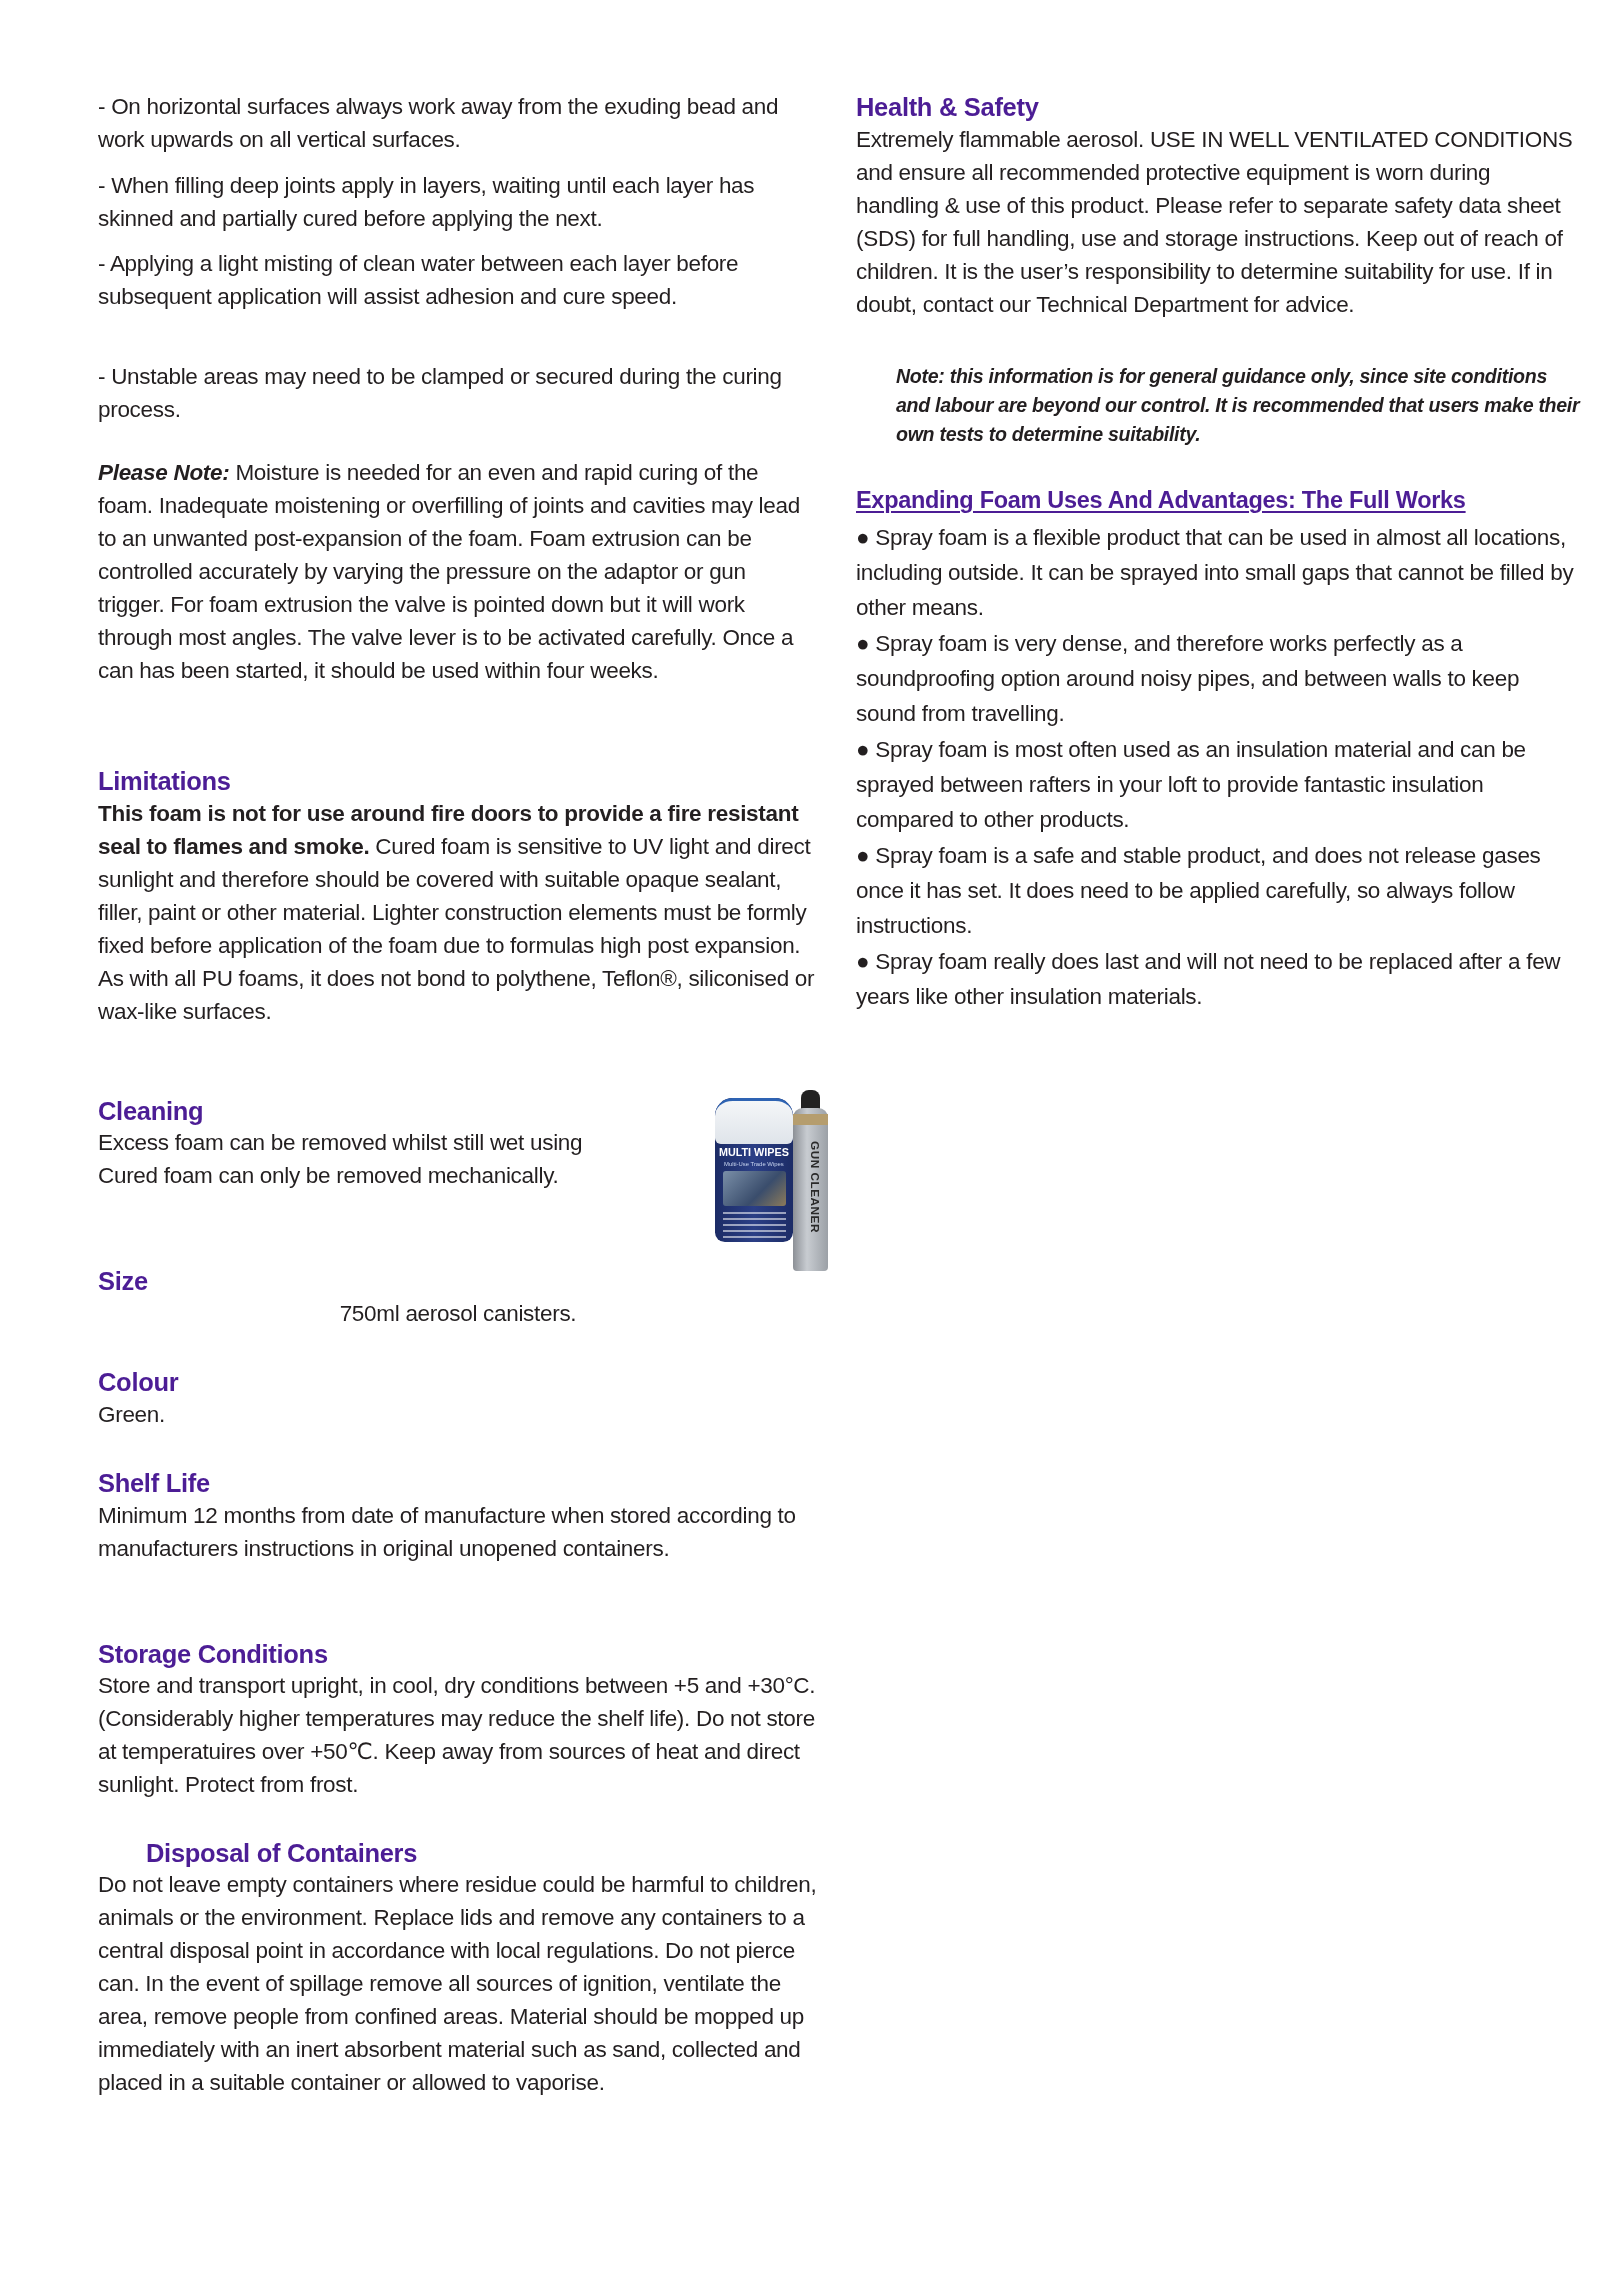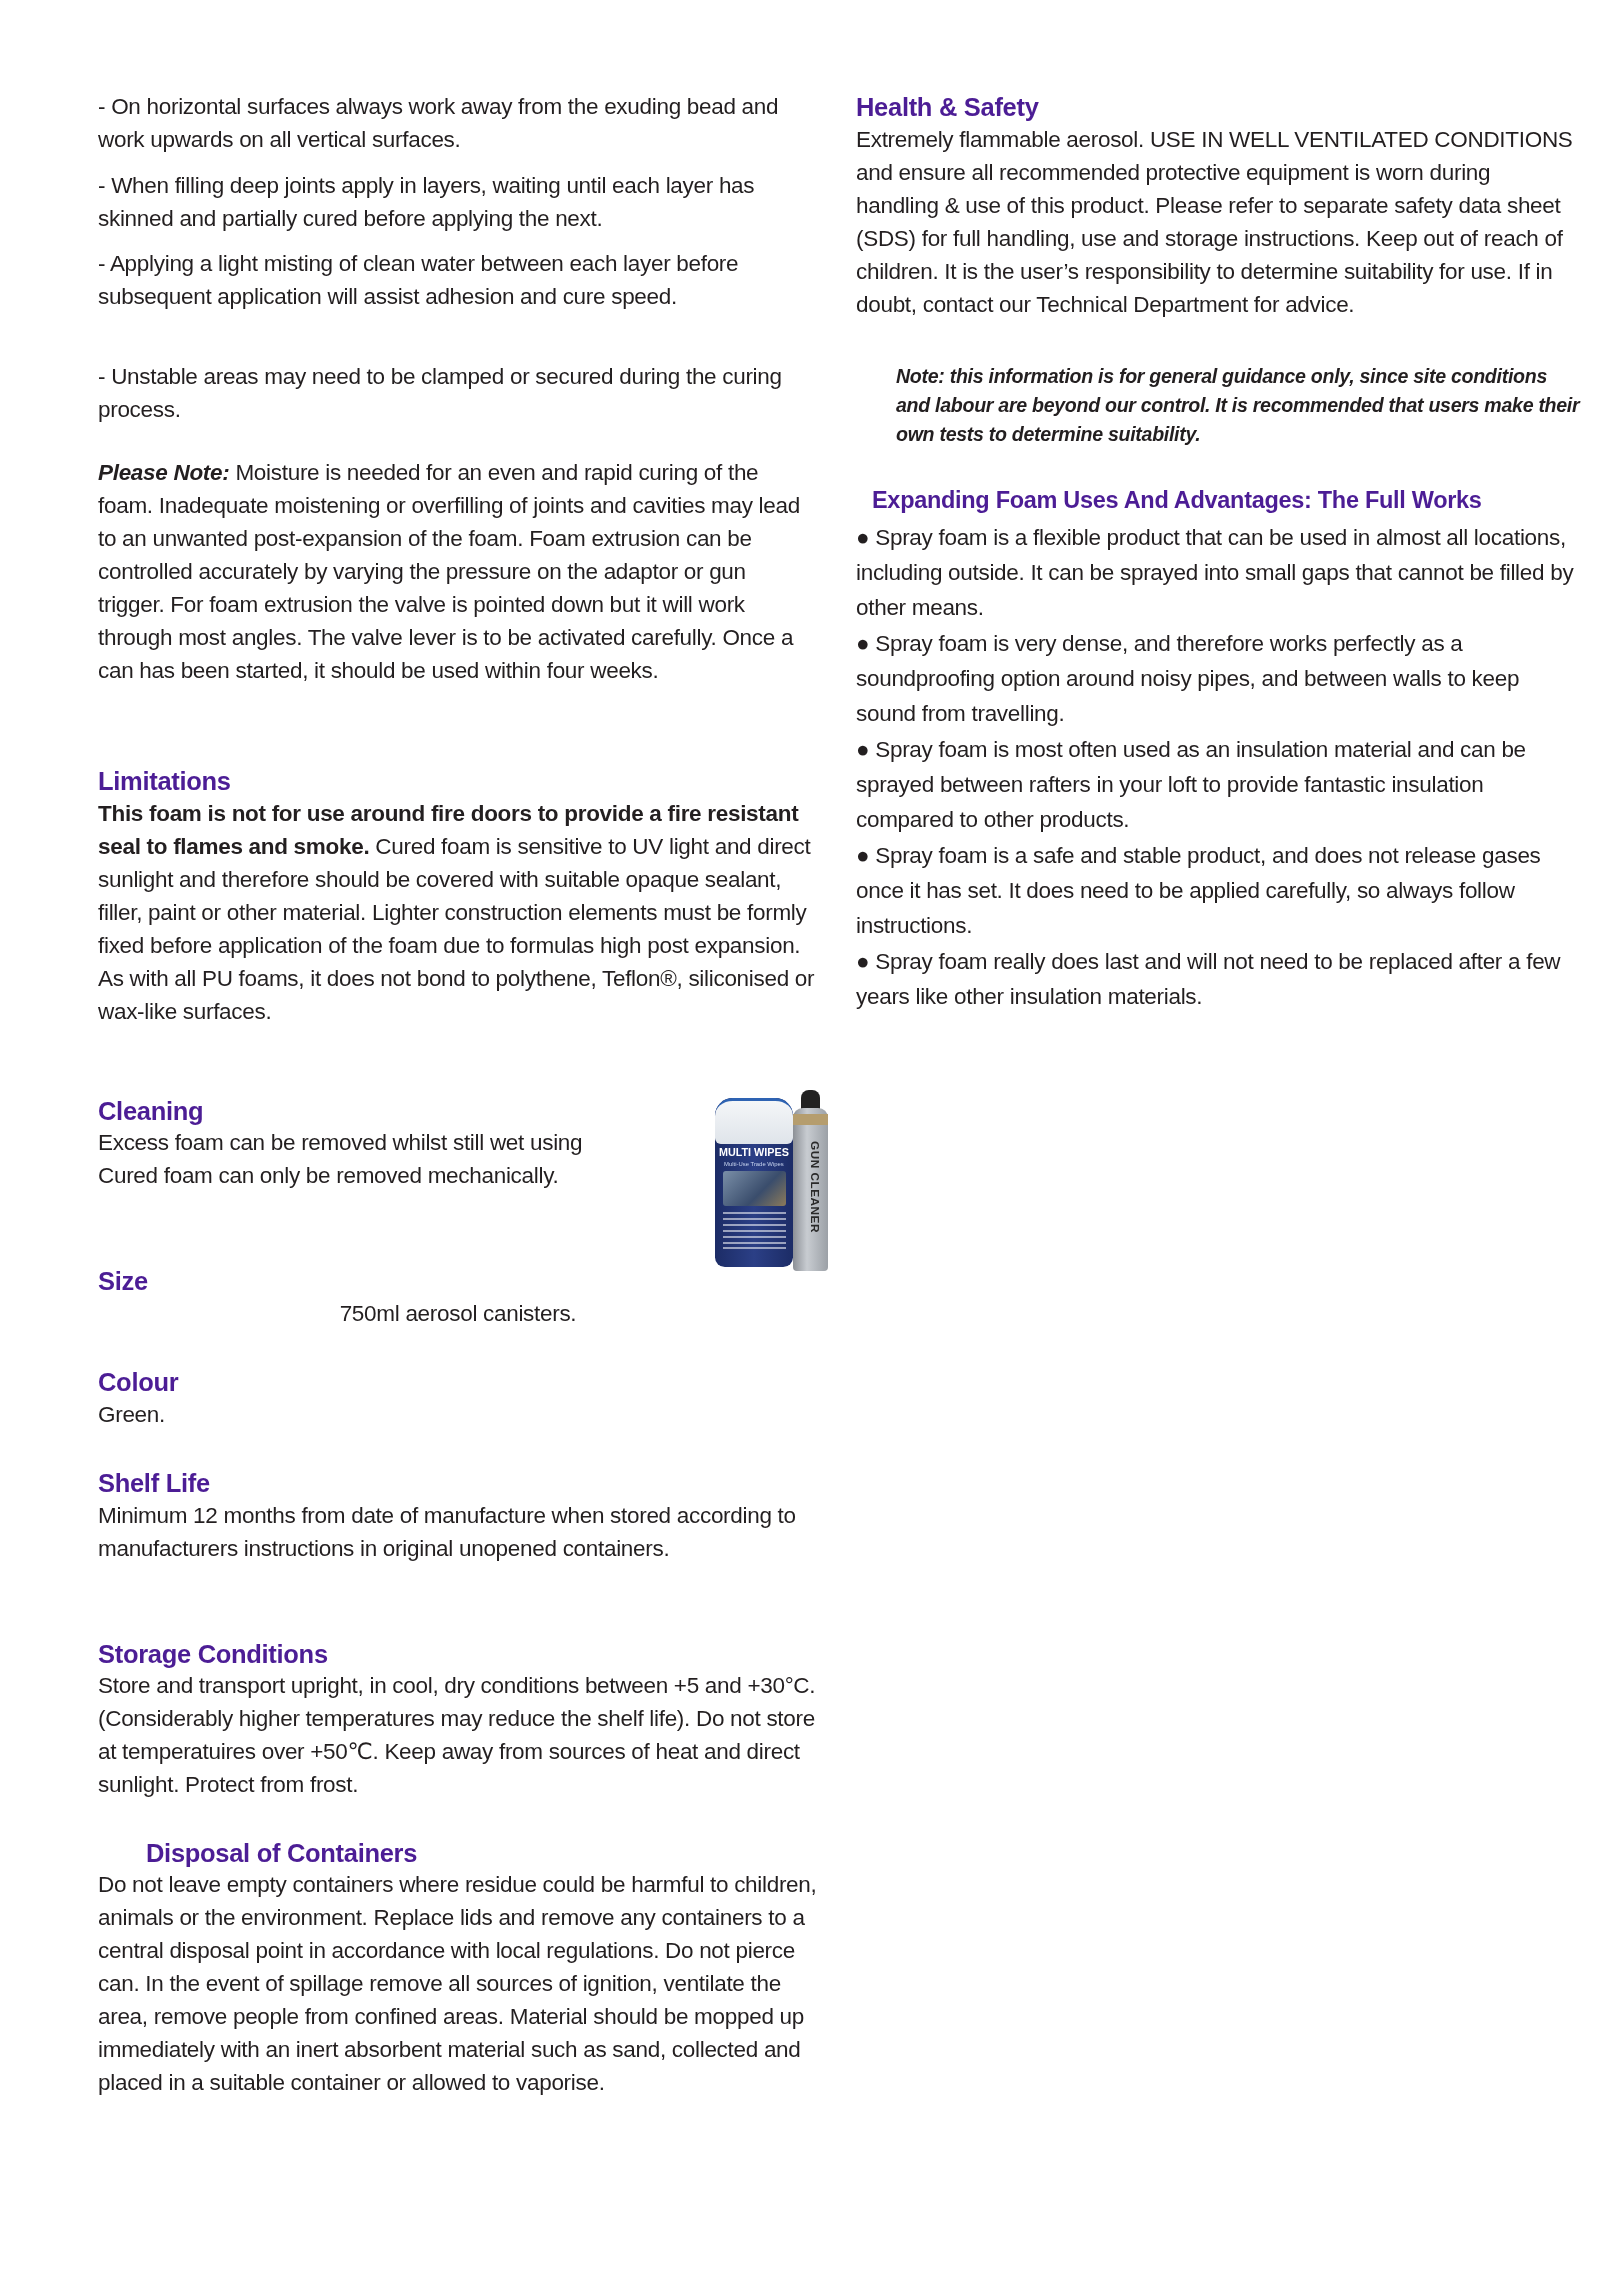--- a/index.html
+++ b/index.html
@@ -35,24 +35,24 @@
     position: absolute;
     left: 0;
     font-size: 25.5px;
     font-weight: bold;
     color: #4c1d95;
     line-height: 31px;
     letter-spacing: -0.3px;
     margin: 0;
   }
   .heading-link {
+    text-decoration: underline;
     text-decoration-thickness: 2px;
     text-underline-offset: 2.9px;
     cursor: pointer;
-    margin-left: 16px;
   }
   .italic-bold { font-style: italic; font-weight: bold; }
   .bold { font-weight: bold; }
   .note {
     font-size: 19.6px;
     line-height: 29px;
     font-style: italic;
     font-weight: bold;
     letter-spacing: -0.3px;
     margin-left: 40px;
@@ -65,21 +65,21 @@
     left: 711px;
     top: 1090px;
     width: 137px;
     height: 186px;
   }
   .tub {
     position: absolute;
     left: 3.9px;
     top: 7.8px;
     width: 78px;
-    height: 169px;
+    height: 144px;
     border-radius: 17.6px 17.6px 9.8px 9.8px;
     background: linear-gradient(90deg, #1c2c66 0%, #2b3f86 50%, #1c2c66 100%);
     overflow: hidden;
   }
   .tub-lid {
     position: absolute;
     left: 0; top: 0;
     width: 100%; height: 43px;
     background: linear-gradient(180deg, #f4f6f8 0%, #dfe4ea 100%);
     border-radius: 17.6px 17.6px 5.9px 5.9px;

